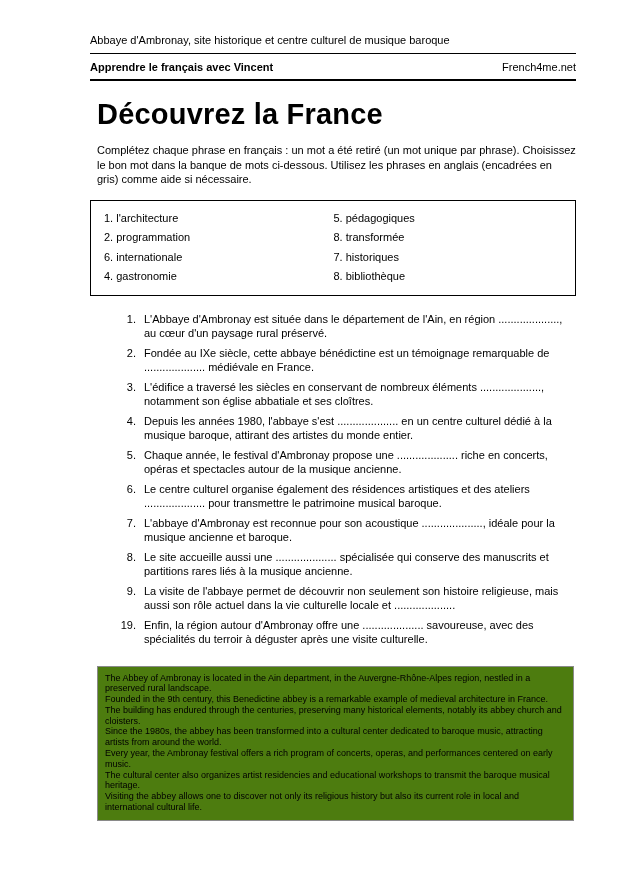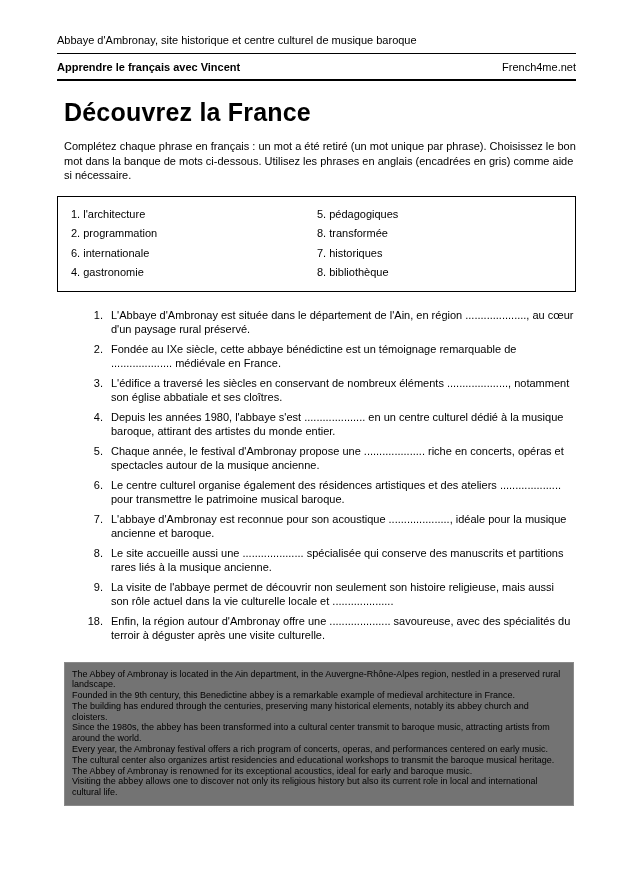--- a/index.html
+++ b/index.html
@@ -2,38 +2,38 @@
 <html><head>
 <meta charset="utf-8">
 <style>
   * { margin:0; padding:0; box-sizing:border-box; }
   html,body { background:#ffffff; }
   body {
     width:633px; height:896px; overflow:hidden;
     font-family:"Liberation Sans", sans-serif;
     color:#000;
   }
-  .page { padding:34px 57px 0 57px; }
+  .page { padding:34px 57px 0 90px; }
 
   .doc-title {
     font-size:11px;
     padding-bottom:7px;
     border-bottom:1px solid #000;
   }
   .brand-bar {
     display:flex; justify-content:space-between; align-items:center;
     padding:7px 0 6px 0;
     border-bottom:2px solid #000;
     font-size:11px;
     text-align:right;
   }
   .brand { font-weight:bold; }
 
   h1.page-title {
-    font-size:25px;
+    font-size:29px;
     font-weight:bold;
     margin:17px 0 12px 7px;
     letter-spacing:0.2px;
   }
   .instructions {
     font-size:11px;
     line-height:14.5px;
     margin:0 0 13px 7px;
   }
 
@@ -55,21 +55,21 @@
     display:flex;
     font-size:11px;
     line-height:14.5px;
     margin-bottom:5px;
   }
   .s-num { width:22px; text-align:right; margin-right:8px; flex-shrink:0; }
   .s-text { flex:1; padding-right:2px; }
 
   .eng-box {
     margin:19px 2px 0 7px;
-    background:#737373;
+    background:#4d7c0f;
     border:1px solid #8a8a8a;
     padding:6px 7px 7px 7px;
     font-size:9px;
     line-height:10.8px;
   }
   .eng-box p { margin:0; }
 </style>
 </head>
 <body>
 
@@ -132,29 +132,28 @@
     </div>
     <div class="sentence">
       <span class="s-num">8.</span>
       <span class="s-text">Le site accueille aussi une .................... spécialisée qui conserve des manuscrits et partitions rares liés à la musique ancienne.</span>
     </div>
     <div class="sentence">
       <span class="s-num">9.</span>
       <span class="s-text">La visite de l'abbaye permet de découvrir non seulement son histoire religieuse, mais aussi son rôle actuel dans la vie culturelle locale et ....................</span>
     </div>
     <div class="sentence">
-      <span class="s-num">18.</span>
+      <span class="s-num">19.</span>
       <span class="s-text">Enfin, la région autour d'Ambronay offre une .................... savoureuse, avec des spécialités du terroir à déguster après une visite culturelle.</span>
     </div>
   </div>
 
   <div class="eng-box">
     <p>The Abbey of Ambronay is located in the Ain department, in the Auvergne-Rhône-Alpes region, nestled in a preserved rural landscape.</p>
     <p>Founded in the 9th century, this Benedictine abbey is a remarkable example of medieval architecture in France.</p>
     <p>The building has endured through the centuries, preserving many historical elements, notably its abbey church and cloisters.</p>
-    <p>Since the 1980s, the abbey has been transformed into a cultural center transmit to baroque music, attracting artists from around the world.</p>
+    <p>Since the 1980s, the abbey has been transformed into a cultural center dedicated to baroque music, attracting artists from around the world.</p>
     <p>Every year, the Ambronay festival offers a rich program of concerts, operas, and performances centered on early music.</p>
     <p>The cultural center also organizes artist residencies and educational workshops to transmit the baroque musical heritage.</p>
-    <p>The Abbey of Ambronay is renowned for its exceptional acoustics, ideal for early and baroque music.</p>
     <p>Visiting the abbey allows one to discover not only its religious history but also its current role in local and international cultural life.</p>
   </div>
 
 </div>
 
 </body></html>

